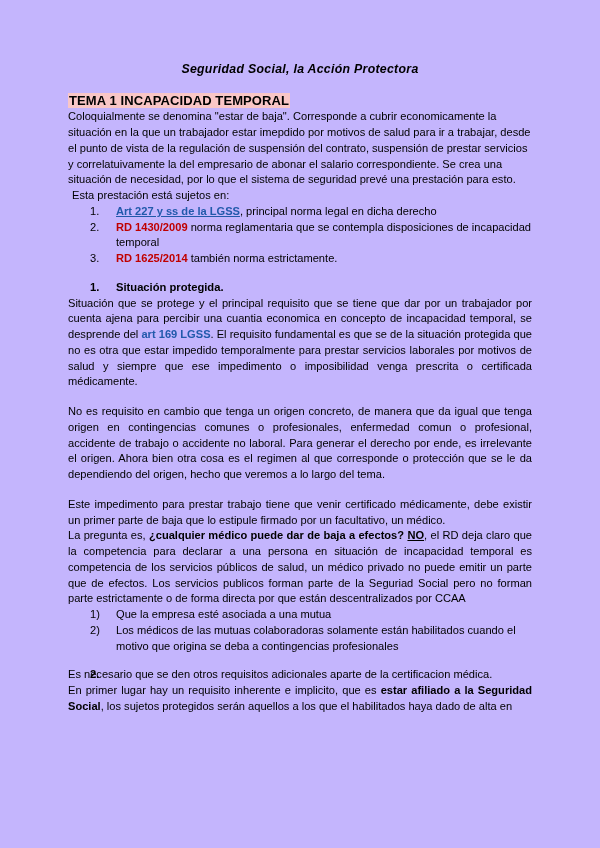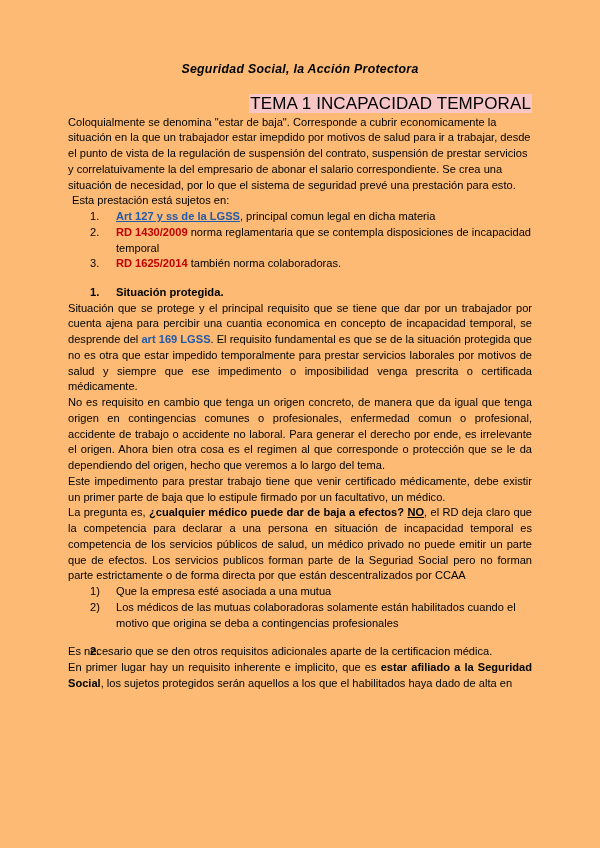--- a/index.html
+++ b/index.html
@@ -14,59 +14,58 @@
     color: #000000;
     -webkit-font-smoothing: antialiased;
   }
 
   .page {
     position: relative;
     width: 600px;
     height: 848px;
     box-sizing: border-box;
     padding: 62px 68px 0 68px;
-    background: #fdba74;
+    background: #c4b5fd;
     overflow: hidden;
   }
 
   .doc-title {
     text-align: center;
     font-weight: bold;
     font-style: italic;
     font-size: 12.3px;
     letter-spacing: 0.3px;
     margin: 0 0 16px 0;
     line-height: 1.2;
   }
 
   .heading-hl {
-    font-weight: normal;
-    font-size: 17px;
+    font-weight: bold;
+    font-size: 13px;
     letter-spacing: 0.1px;
     margin: 0;
     line-height: 1.28;
-    text-align: right;
   }
   .heading-hl .hl {
     background-color: #f9c6c6;
     padding: 0 1px;
   }
 
   p.body {
     font-size: 11.1px;
     line-height: 1.42;
     margin: 0;
     text-align: left;
   }
   p.body.just {
     text-align: justify;
     text-justify: inter-word;
   }
   p.gap {
-    margin-top: 0;
+    margin-top: 14px;
   }
   p.lead-in {
     padding-left: 4px;
   }
 
   .ref-blue {
     color: #2159ab;
     font-weight: bold;
   }
   .ref-blue.u {
@@ -130,27 +129,27 @@
   <h1 class="doc-title">Seguridad Social, la Acción Protectora</h1>
 
   <p class="heading-hl"><span class="hl">TEMA 1 INCAPACIDAD TEMPORAL</span></p>
 
   <p class="body">Coloquialmente se denomina "estar de baja". Corresponde a cubrir economicamente la situación en la que un trabajador estar imepdido por motivos de salud para ir a  trabajar, desde el punto de vista de la regulación de suspensión del contrato, suspensión de prestar servicios y correlatuivamente la del empresario de abonar el salario correspondiente. Se crea una situación de necesidad, por lo que el sistema de seguridad prevé una prestación para esto.</p>
 
   <p class="body lead-in">Esta prestación está sujetos en:</p>
 
   <ol class="num-dot">
     <li>
-      <span class="marker">1.</span><span class="ref-blue u">Art 127 y ss de la LGSS</span><span>, principal comun legal en dicha materia</span>
+      <span class="marker">1.</span><span class="ref-blue u">Art 227 y ss de la LGSS</span><span>, principal norma legal en dicha derecho</span>
     </li>
     <li>
       <span class="marker">2.</span><span class="ref-red">RD 1430/2009</span><span> norma reglamentaria que se contempla disposiciones de incapacidad temporal</span>
     </li>
     <li>
-      <span class="marker">3.</span><span class="ref-red">RD 1625/2014</span><span> también norma colaboradoras.</span>
+      <span class="marker">3.</span><span class="ref-red">RD 1625/2014</span><span> también norma estrictamente.</span>
     </li>
   </ol>
 
   <h3 class="sec"><span class="marker">1.</span><span class="sec-text">Situación protegida.</span></h3>
 
   <p class="body just"><span>Situación que se protege y el principal requisito que se tiene que dar por un trabajador por cuenta ajena para percibir una cuantia economica en concepto de incapacidad temporal, se desprende del </span><span class="ref-blue">art 169 LGSS</span><span>. El requisito fundamental es que se de la situación protegida que no es otra que estar impedido temporalmente para prestar servicios laborales por motivos de salud y siempre que ese impedimento o imposibilidad venga prescrita o certificada médicamente.</span></p>
 
   <p class="body just gap">No es requisito en cambio que tenga un origen concreto, de manera que da igual que tenga origen en contingencias comunes o profesionales, enfermedad comun o profesional, accidente de trabajo o accidente no laboral. Para generar el derecho por ende, es irrelevante el origen. Ahora bien otra cosa es el regimen al que corresponde o protección que se le da dependiendo del origen, hecho que veremos a lo largo del tema.</p>
 
   <p class="body just gap">Este impedimento para prestar trabajo tiene que venir certificado médicamente, debe existir un primer parte de baja que lo estipule firmado por un facultativo, un médico.</p>

